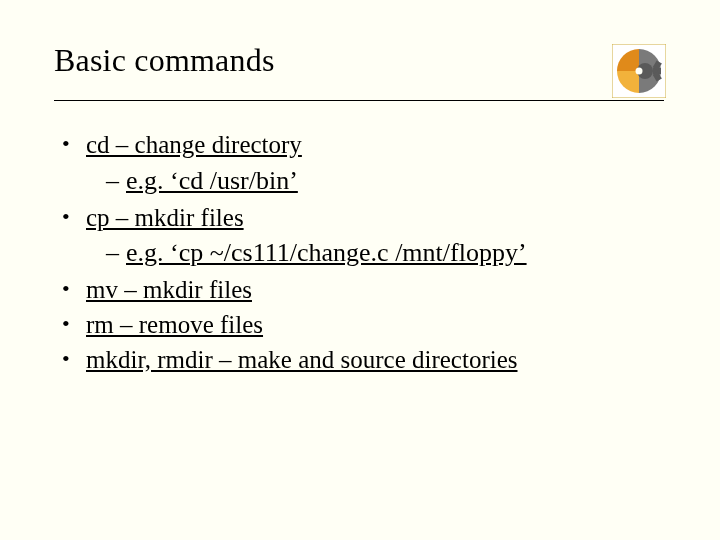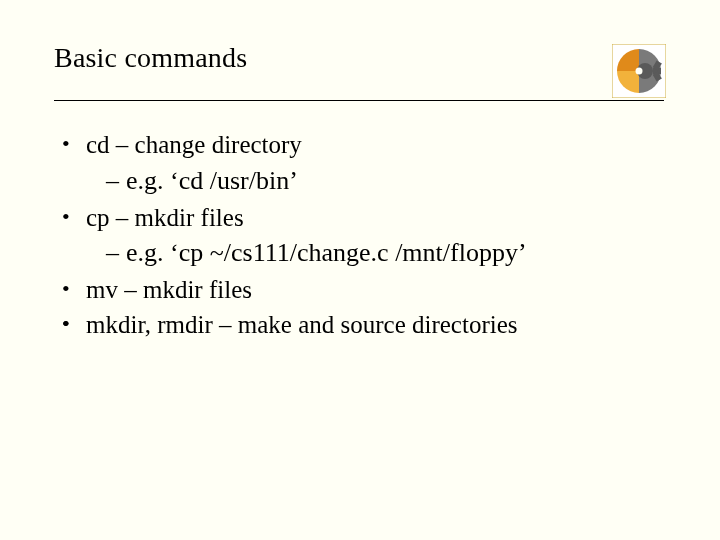--- a/index.html
+++ b/index.html
@@ -18,21 +18,21 @@
     height: 540px;
     box-sizing: border-box;
     padding: 42px 54px 0 54px;
   }
   .title-row {
     display: flex;
     align-items: flex-start;
     justify-content: space-between;
   }
   .title {
-    font-size: 28px;
+    font-size: 32px;
     font-weight: 400;
     letter-spacing: 0.2px;
     margin: 0;
     padding-bottom: 6px;
   }
   .title-underline {
     border-bottom: 1.5px solid #000;
     margin-top: 2px;
     margin-bottom: 30px;
     width: 610px;
@@ -42,20 +42,21 @@
     height: 54px;
     margin-top: 2px;
     flex: 0 0 auto;
   }
   ul.lvl1 {
     list-style: none;
     margin: 0;
     padding: 0 0 0 4px;
     font-size: 25px;
     line-height: 1.15;
+    text-decoration: underline;
   }
   ul.lvl1 > li {
     position: relative;
     padding-left: 28px;
     margin-bottom: 6px;
   }
   ul.lvl1 > li::before {
     content: "•";
     position: absolute;
     left: 4px;
@@ -119,19 +120,20 @@
     <li>
       <span>cp – mkdir files</span>
       <ul class="lvl2">
         <li><span>e.g. ‘cp ~/cs111/change.c /mnt/floppy’</span></li>
       </ul>
     </li>
     <li>
       <span>mv – mkdir files</span>
     </li>
     <li>
+      <span>rm – remove files</span>
     </li>
     <li>
       <span>mkdir, rmdir – make and source directories</span>
     </li>
   </ul>
 
 </div>
 
 </body></html>

